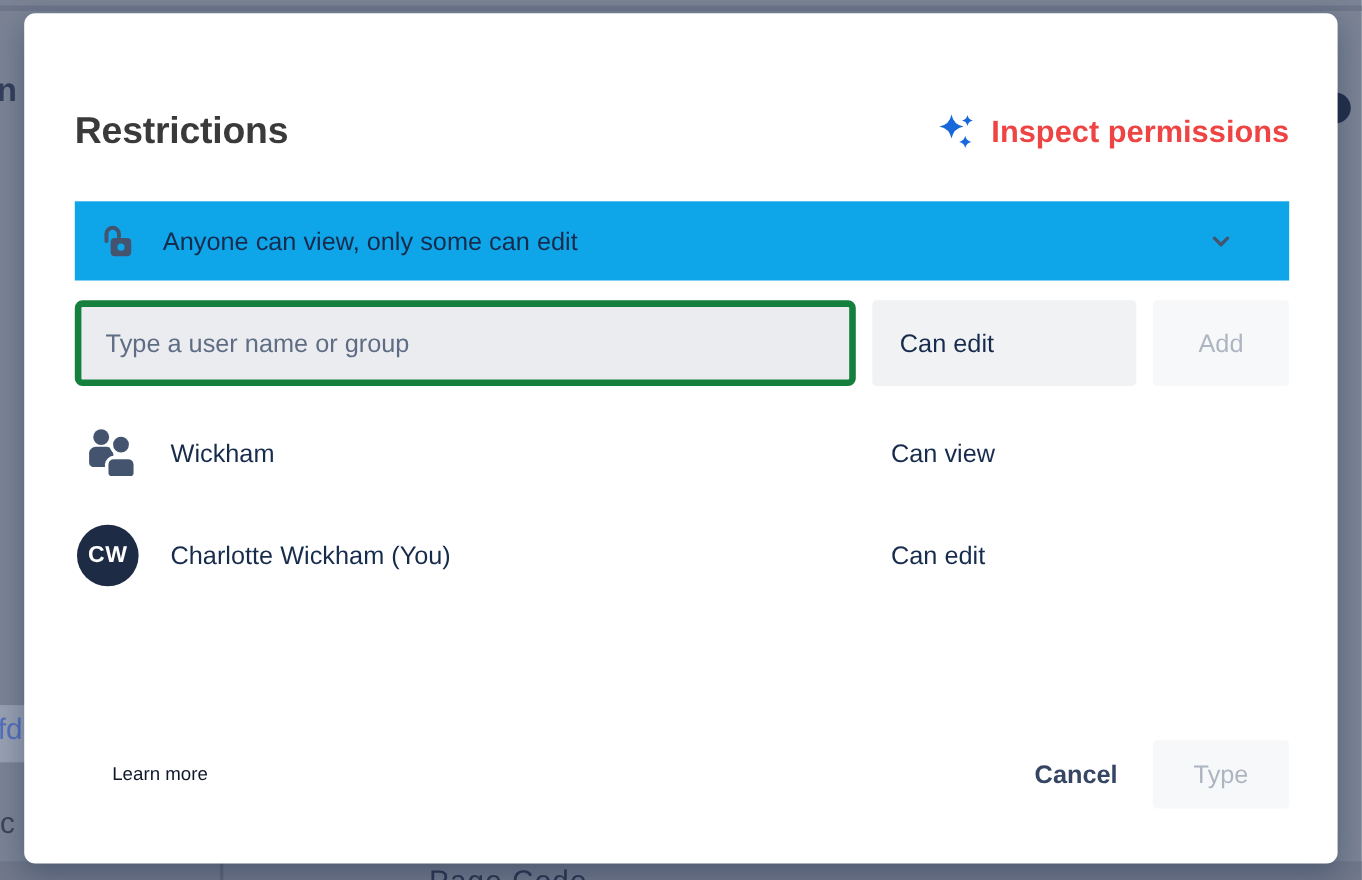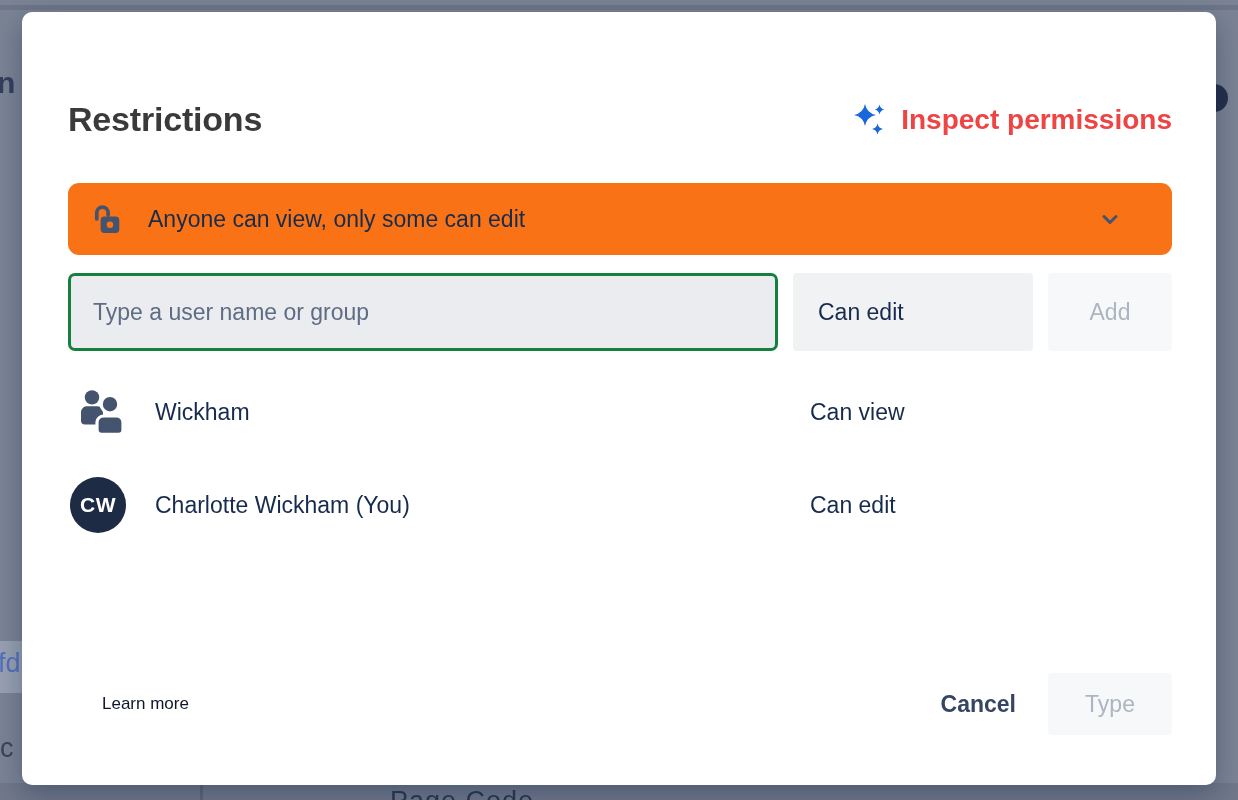--- a/index.html
+++ b/index.html
@@ -30,31 +30,31 @@
     display:flex; flex-direction:column;
     padding:80px 44px 50px 46px;
   }
 
   .modal-header { display:flex; align-items:center; justify-content:space-between; margin-top:8px; }
   .modal-title { font-size:34px; font-weight:650; color:#3A3A3A; letter-spacing:-0.2px; }
   .inspect-link { display:flex; align-items:center; gap:12px; cursor:pointer; }
   .inspect-link span { font-size:28px; font-weight:700; color:#ef4444; }
 
   .visibility-bar {
-    margin-top:44px; height:72px; background:#f97316; border-radius:11px;
+    margin-top:44px; height:72px; background:#0ea5e9; border-radius:0;
     display:flex; align-items:center; padding:0 24px 0 20px; cursor:pointer;
   }
   .visibility-bar .lock-wrap { width:34px; height:34px; margin-right:26px; flex:none; }
   .visibility-label { font-size:23px; color:#172B4D; flex:1; }
   .chevron-wrap { width:24px; height:24px; flex:none; margin-right:26px; }
 
   .picker-row { margin-top:18px; display:flex; gap:15px; height:78px; }
   .user-input {
     width:710px; height:78px; flex:none;
-    background:#EBECF0; border:3px solid #15803d; border-radius:7px;
+    background:#EBECF0; border:6px solid #15803d; border-radius:7px;
     font-family:"Liberation Sans", sans-serif;
     font-size:23px; color:#172B4D; padding:0 22px; outline:none;
   }
   .user-input::placeholder { color:#5E6C84; opacity:1; }
   .perm-select {
     width:240px; height:78px; flex:none; background:#F1F2F4; border:none; border-radius:4px;
     font-size:23px; color:#172B4D; text-align:left; padding:0 0 0 25px; cursor:pointer;
     font-family:"Liberation Sans", sans-serif;
   }
   .add-btn {

